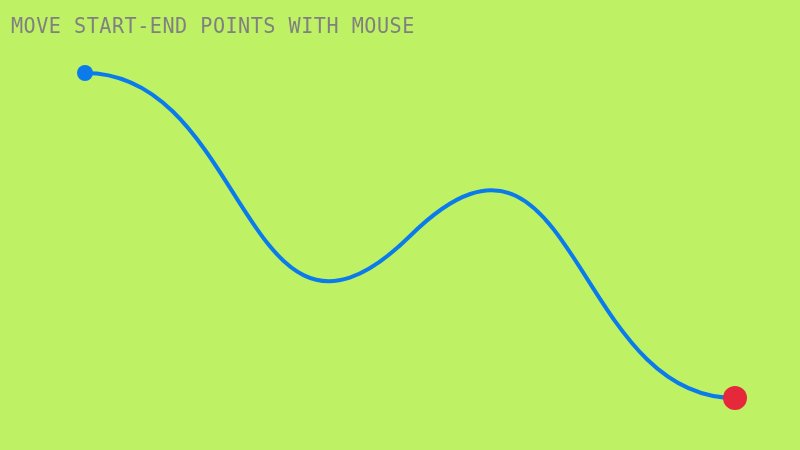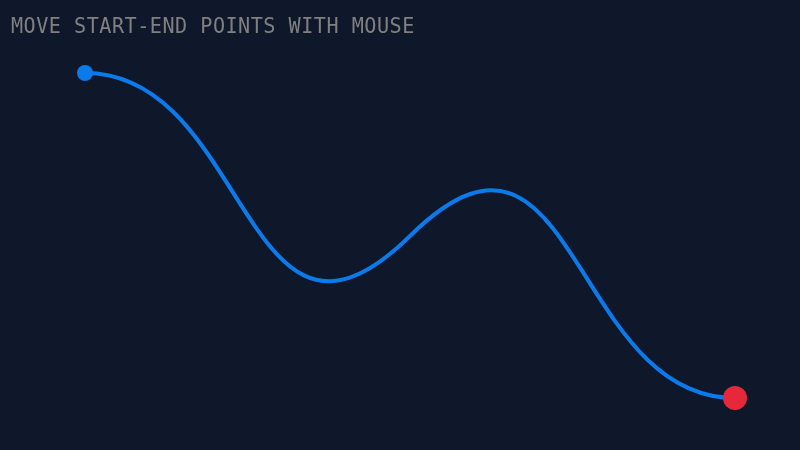--- a/index.html
+++ b/index.html
@@ -39,21 +39,21 @@
     white-space: nowrap;
     -webkit-font-smoothing: none;
     transform: scaleX(0.96);
     transform-origin: left top;
     user-select: none;
   }
 </style>
 </head>
 <body>
 
-<div id="canvas-root" style="width: 800px; height: 450px; background: #0f172a;">
+<div id="canvas-root" style="width: 800px; height: 450px; background: #bef264;">
 
   <svg id="bezier-svg" viewBox="0 0 800 450" xmlns="http://www.w3.org/2000/svg">
     <path id="curve-path" fill="none" stroke="#0b7bec" stroke-width="4" stroke-linecap="round" stroke-linejoin="round" d="M 85 73 C 250 73 245 398 410 236 C 575 73 570 398 735 398"></path>
     <circle id="end-handle" cx="735" cy="398" r="12" fill="#e5293a"></circle>
     <circle id="start-handle" cx="85" cy="73" r="8" fill="#0b7bec"></circle>
   </svg>
 
   <div id="title-label" style="color: rgb(128, 128, 128);">MOVE START-END POINTS WITH MOUSE</div>
 
 </div>

